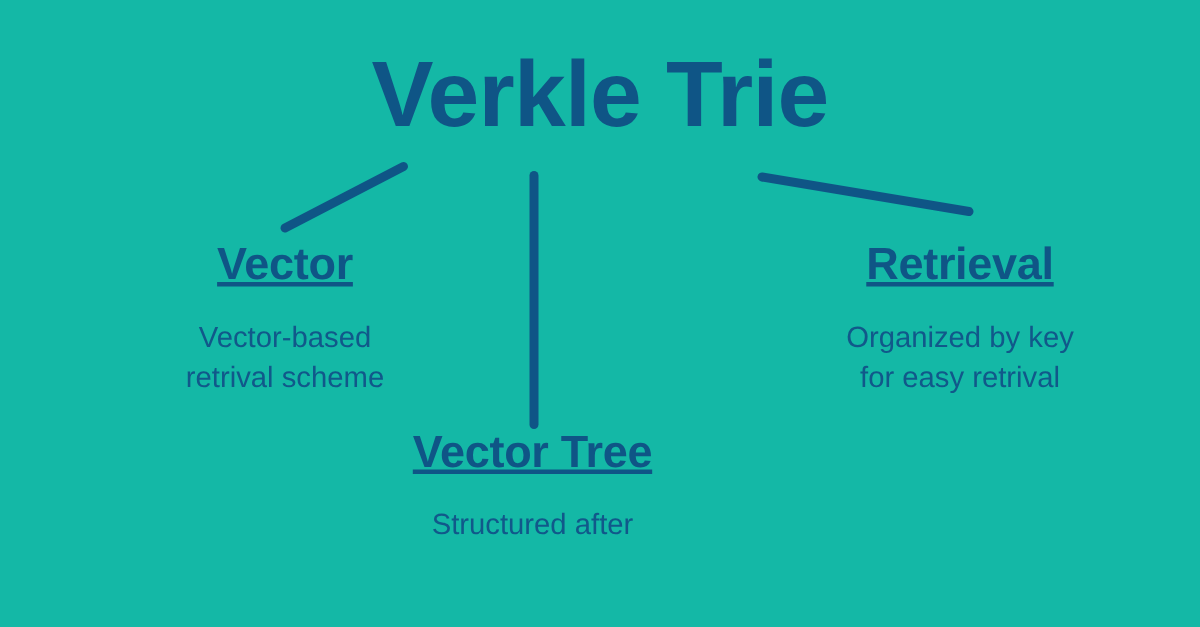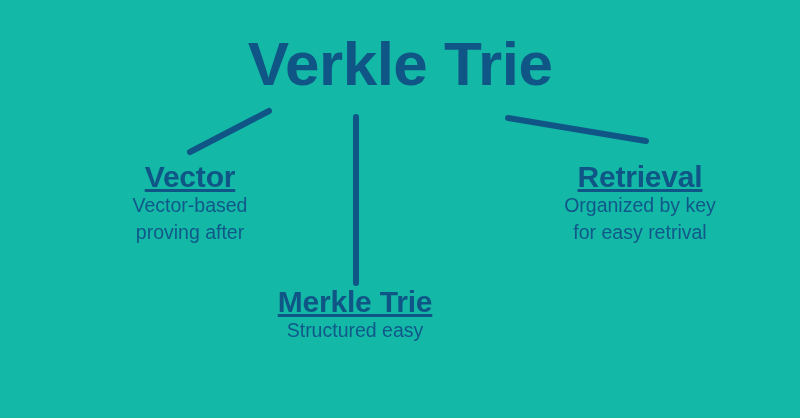--- a/index.html
+++ b/index.html
@@ -47,21 +47,21 @@
     color: #0f5586;
     letter-spacing: -0.2px;
     white-space: nowrap;
     text-decoration: underline;
   }
   .desc {
     font-size: 19.5px;
     font-weight: normal;
     color: #11588a;
     line-height: 1.38;
-    margin-top: 0;
+    margin-top: 20px;
     white-space: nowrap;
   }
   #node-vector {
     left: 20px;
     top: 162px;
     width: 340px;
   }
   #node-retrieval {
     left: 470px;
     top: 162px;
@@ -83,28 +83,28 @@
     <line x1="356" y1="117" x2="356" y2="283" stroke="#0f5586" stroke-width="6" stroke-linecap="round"></line>
     <line x1="508" y1="118" x2="646" y2="141" stroke="#0f5586" stroke-width="6" stroke-linecap="round"></line>
   </svg>
 
   <div class="node title">Verkle Trie</div>
 
   <div class="node" id="node-vector">
     <div class="heading">Vector</div>
     <div class="desc">
       <div>Vector-based</div>
-      <div>proving after</div>
+      <div>retrival scheme</div>
     </div>
   </div>
 
   <div class="node" id="node-merkle">
-    <div class="heading">Merkle Trie</div>
+    <div class="heading">Vector Tree</div>
     <div class="desc">
-      <div>Structured easy</div>
+      <div>Structured after</div>
     </div>
   </div>
 
   <div class="node" id="node-retrieval">
     <div class="heading">Retrieval</div>
     <div class="desc">
       <div>Organized by key</div>
       <div>for easy retrival</div>
     </div>
   </div>

